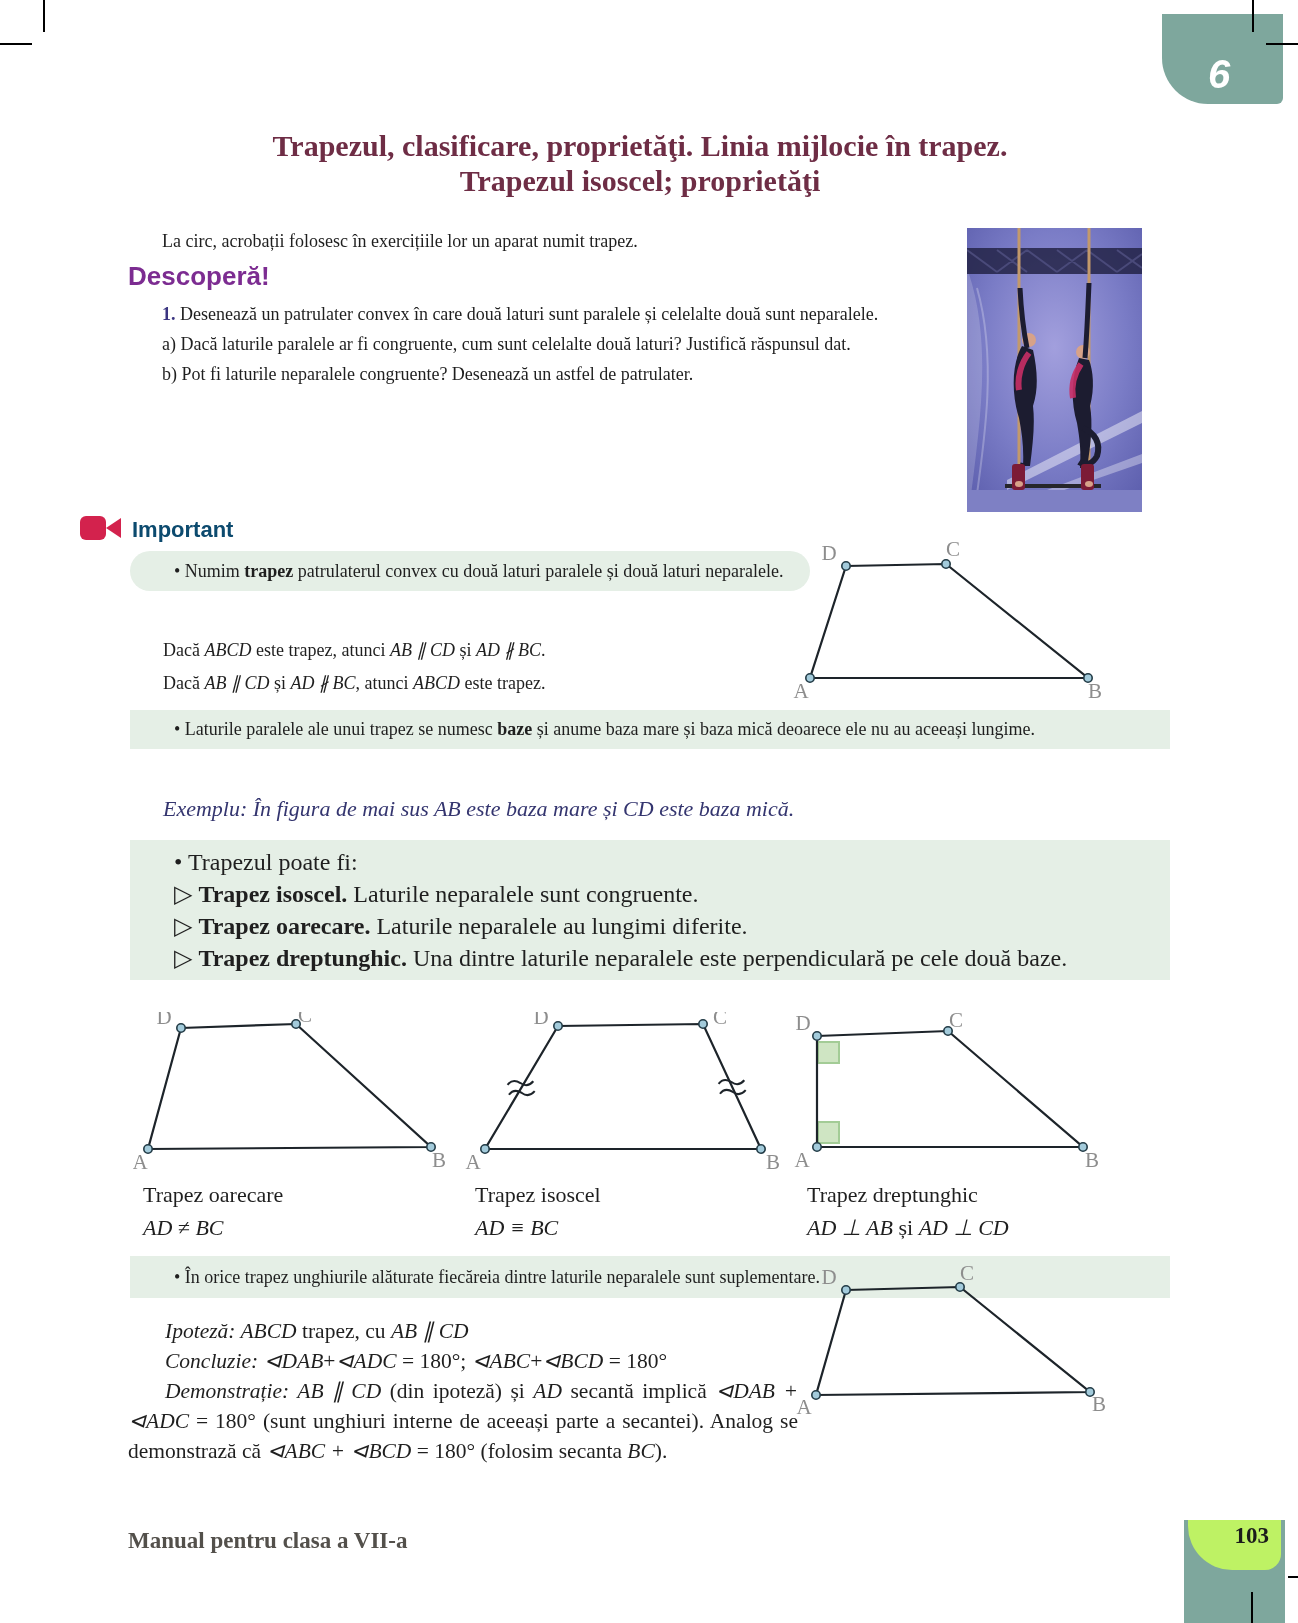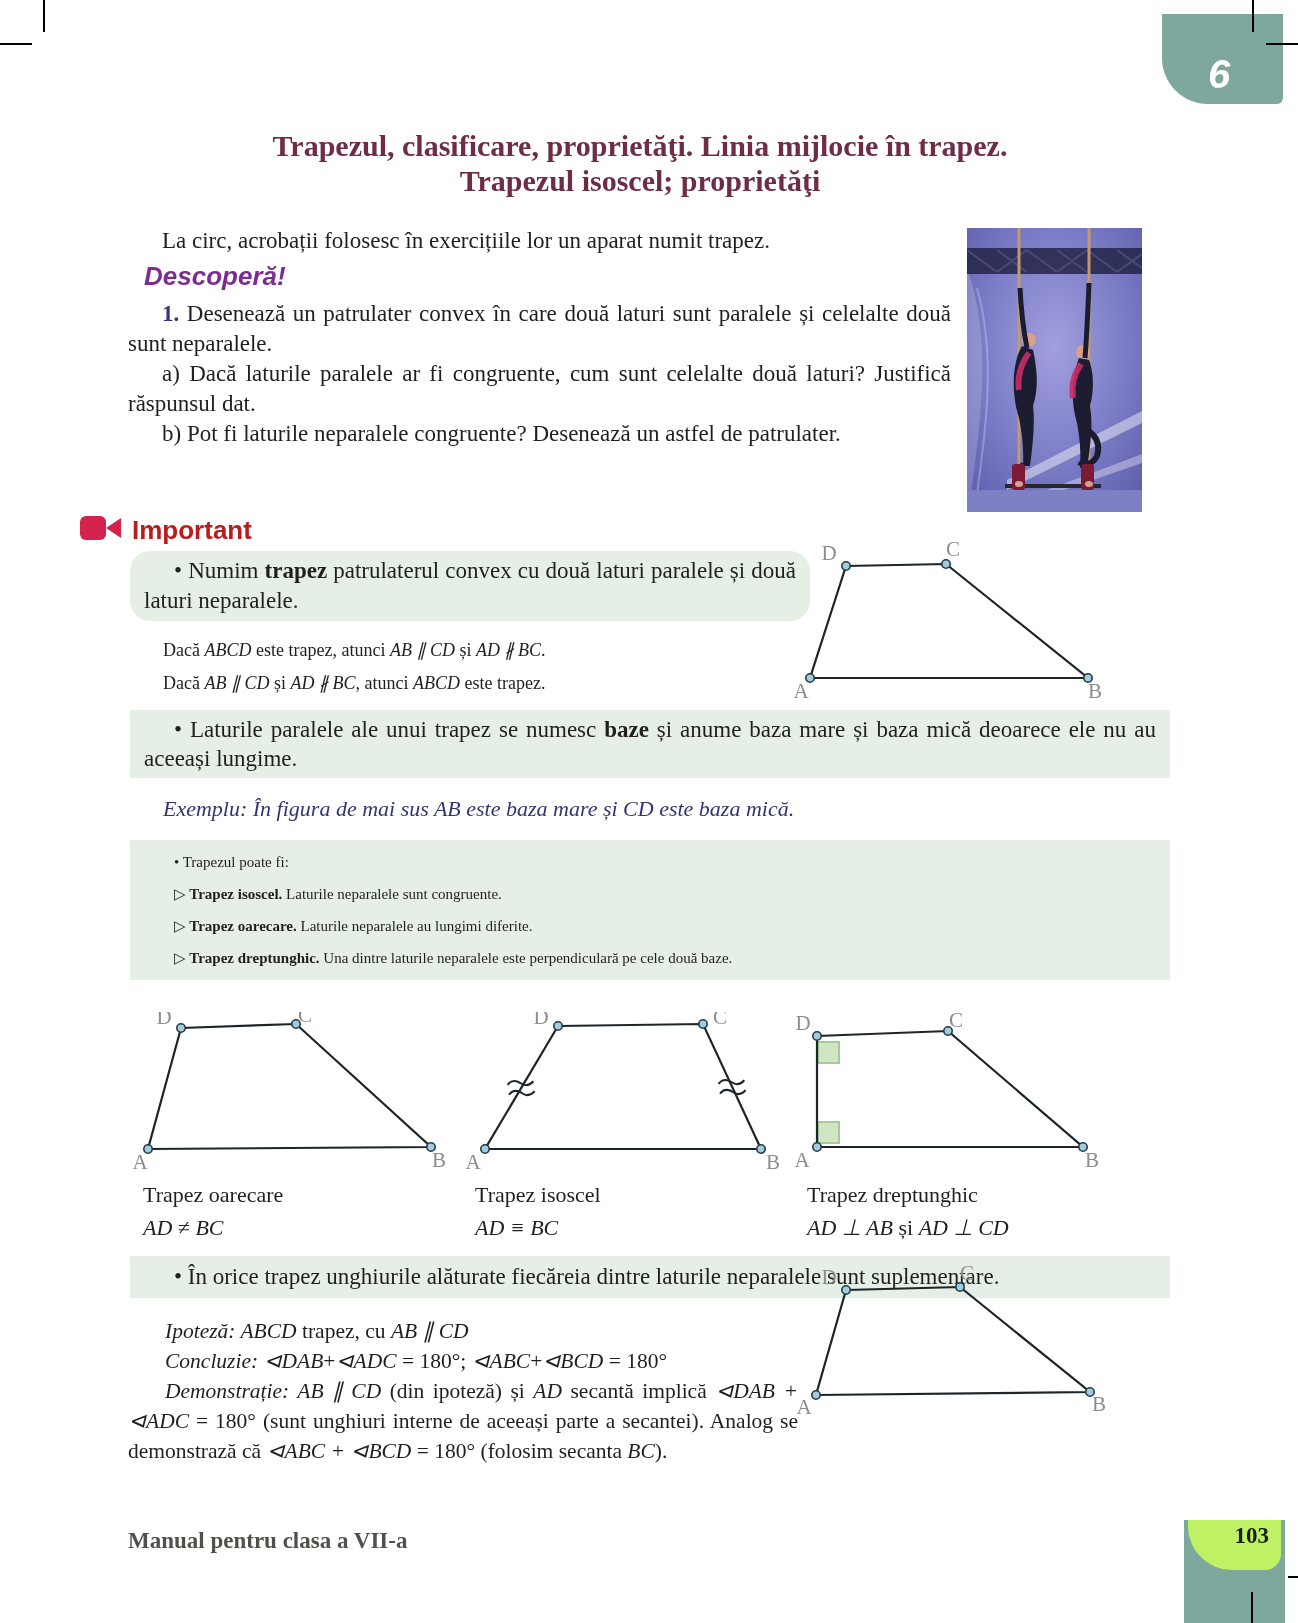--- a/index.html
+++ b/index.html
@@ -4,26 +4,26 @@
 <style>
   html,body{margin:0;padding:0;background:#ffffff;}
   .page{position:relative;width:1298px;height:1623px;background:#fff;overflow:hidden;
         font-family:"Liberation Serif",serif;color:#1f1f1f;}
   .abs{position:absolute;}
   .crop{position:absolute;background:#000;z-index:9;}
   
   .title{left:90px;width:1100px;text-align:center;font-weight:bold;color:#6e2d45;
          font-size:30px;line-height:35px;}
   .discover{font-family:"Liberation Sans",sans-serif;font-weight:bold;font-size:26px;
-            color:#7c2c91;margin:5px 0 7px 16px;font-style:italic;}
+            color:#7c2c91;margin:5px 0 7px 0;}
   .important-row{display:flex;align-items:center;gap:10px;}
-  .important-label{font-family:"Liberation Sans",sans-serif;font-weight:bold;font-size:26px;
-                   color:#b91c1c;}
-  
-  .body-text{font-size:23px;line-height:30px;text-align:justify;}
+  .important-label{font-family:"Liberation Sans",sans-serif;font-weight:bold;font-size:22px;
+                   color:#0c4a6e;}
+  
+  .body-text{font-size:18px;line-height:30px;text-align:justify;}
   p{margin:0;}
   .indent{text-indent:34px;}
   .gbox{background:#e5efe6;box-sizing:border-box;}
   .seg-m{font-style:italic;}
   .seg-b{font-weight:bold;}
   .seg-i{font-style:italic;}
   .seg-n{color:#3a3480;font-weight:bold;}
   .defs{font-size:18px;line-height:33px;}
   .example{font-size:22px;font-style:italic;color:#34356f;}
   .caption-title{font-size:22px;line-height:26px;font-family:Liberation Serif, serif;}
@@ -139,21 +139,21 @@
     <p><span class="seg-t">Dacă </span><span class="seg-m">ABCD</span><span class="seg-t"> este trapez, atunci </span><span class="seg-m">AB ∥ CD</span><span class="seg-t"> și </span><span class="seg-m">AD ∦ BC</span><span class="seg-t">.</span></p>
     <p><span class="seg-t">Dacă </span><span class="seg-m">AB ∥ CD</span><span class="seg-t"> și </span><span class="seg-m">AD ∦ BC</span><span class="seg-t">, atunci </span><span class="seg-m">ABCD</span><span class="seg-t"> este trapez.</span></p>
   </div>
 
   <div class="abs gbox body-text" style="left:130px;top:710px;width:1040px;padding:5px 14px;line-height:29px;">
     <p style="text-indent:30px;"><span class="seg-t">• Laturile paralele ale unui trapez se numesc </span><span class="seg-b">baze</span><span class="seg-t"> și anume baza mare și baza mică deoarece ele nu au aceeași lungime.</span></p>
   </div>
 
   <div class="abs example" style="left:163px;top:796px;">Exemplu: În figura de mai sus AB este baza mare și CD este baza mică.</div>
 
-  <div class="abs gbox" style="left:130px;top:840px;width:1040px;padding:6px 14px;font-size:15px;line-height:32px;text-align:justify;">
+  <div class="abs gbox" style="left:130px;top:840px;width:1040px;padding:6px 14px;font-size:24px;line-height:32px;text-align:justify;">
     <p style="text-indent:30px;">• Trapezul poate fi:</p>
     <p style="text-indent:30px;"><span class="seg-t">▷ </span><span class="seg-b">Trapez isoscel.</span><span class="seg-t"> Laturile neparalele sunt congruente.</span></p>
     <p style="text-indent:30px;"><span class="seg-t">▷ </span><span class="seg-b">Trapez oarecare.</span><span class="seg-t"> Laturile neparalele au lungimi diferite.</span></p>
     <p style="text-indent:30px;"><span class="seg-t">▷ </span><span class="seg-b">Trapez dreptunghic.</span><span class="seg-t"> Una dintre laturile neparalele este perpendiculară pe cele două baze.</span></p>
   </div>
 
   <svg class="abs" style="left:133px;top:1012px;" width="330" height="160" viewBox="0 0 330 160">
     <polygon points="48,16 163,12 298,135 15,137" fill="none" stroke="#1d242a" stroke-width="2.2"></polygon>
     <circle cx="48" cy="16" r="4.2" fill="#a3cbdb" stroke="#223b46" stroke-width="1.6"></circle>
     <circle cx="163" cy="12" r="4.2" fill="#a3cbdb" stroke="#223b46" stroke-width="1.6"></circle>

